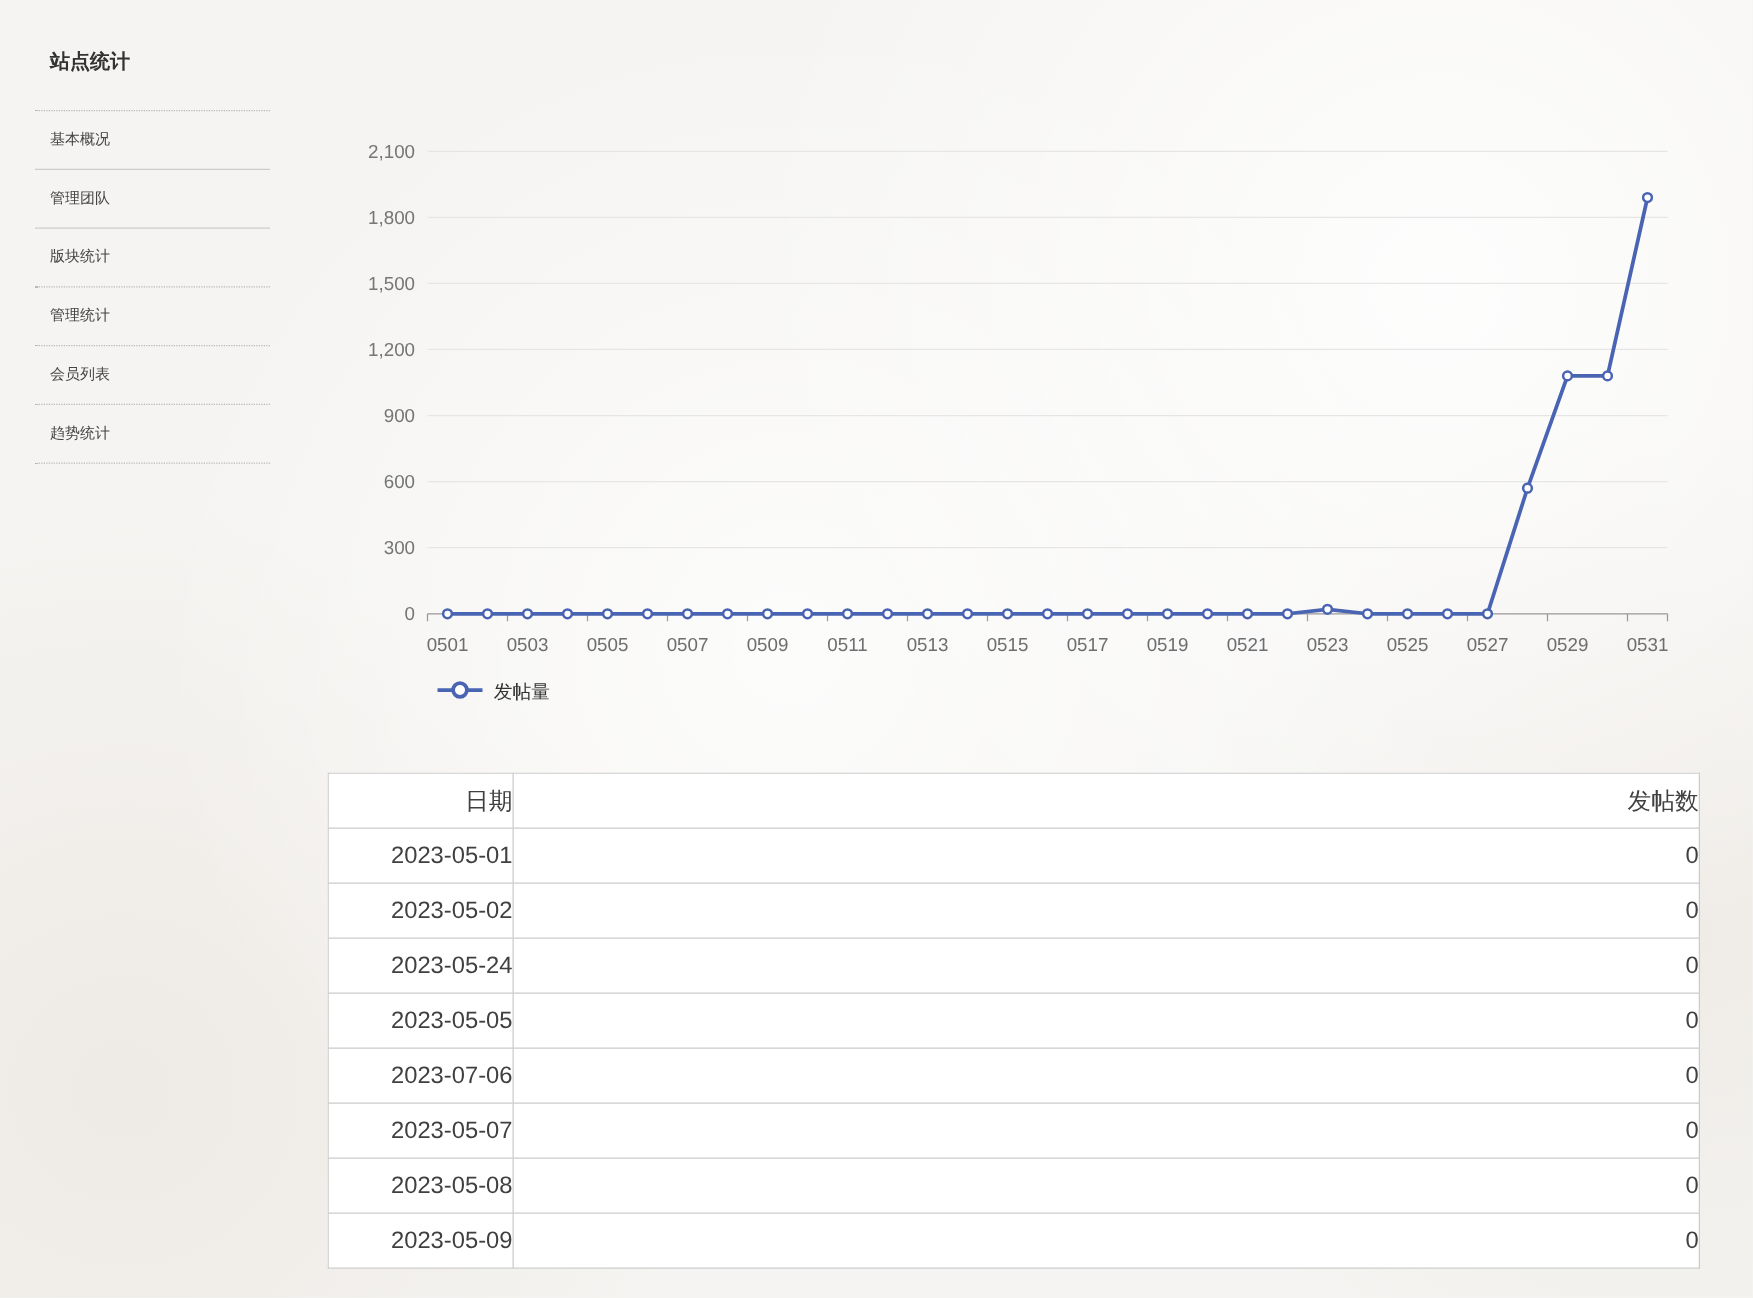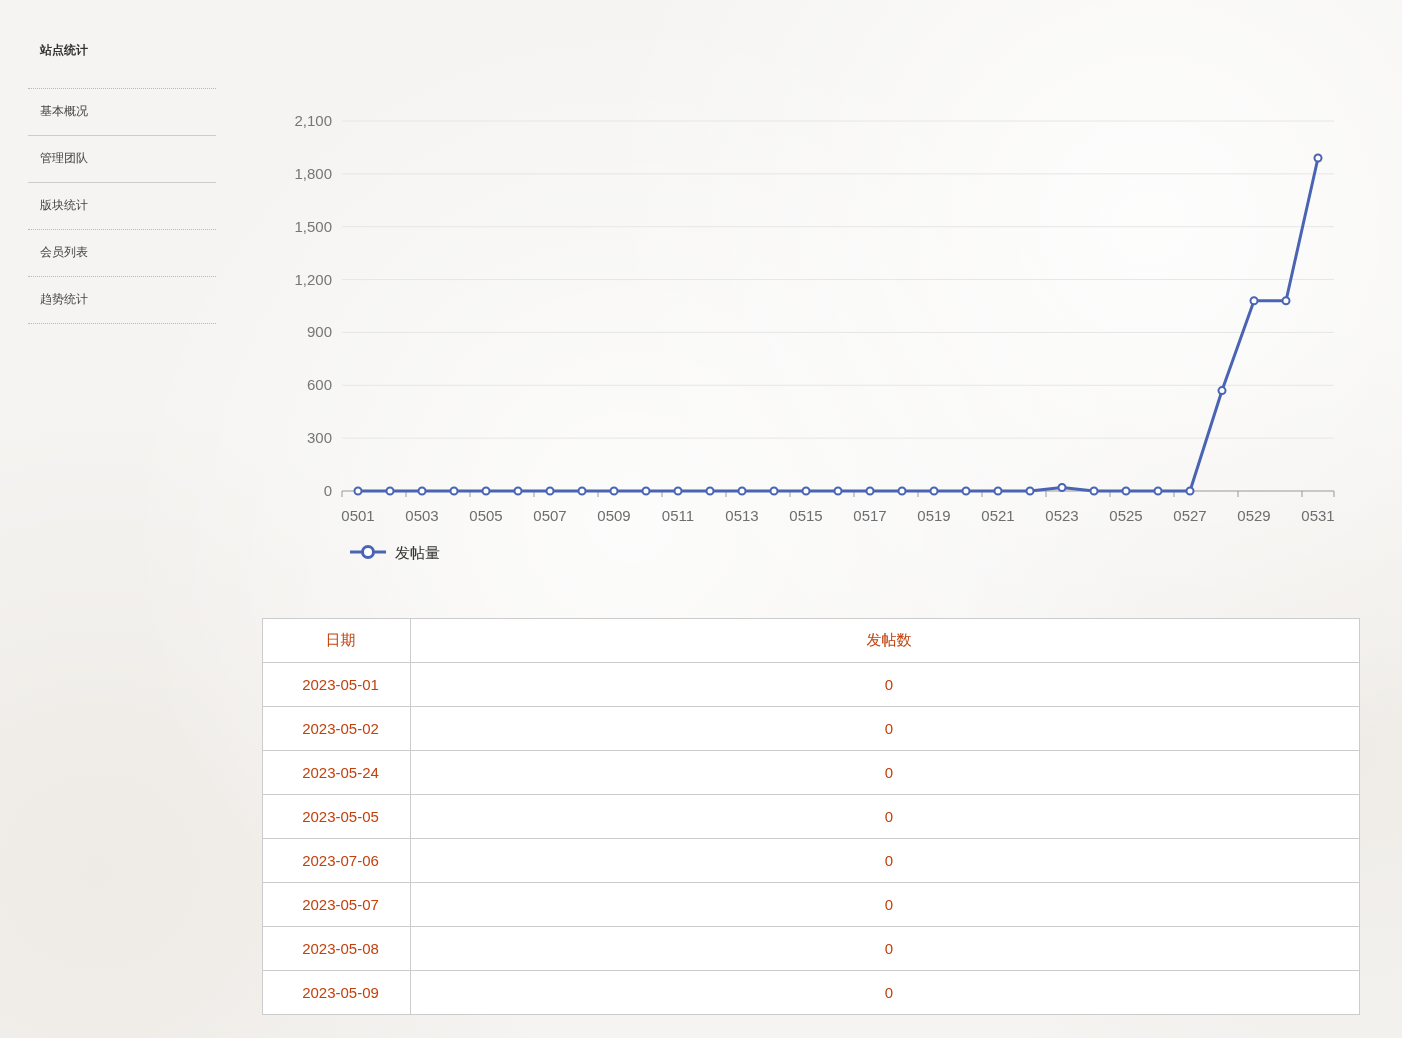--- a/index.html
+++ b/index.html
@@ -10,53 +10,54 @@
       radial-gradient(circle at 82% 22%, rgba(255,255,255,0.85), rgba(255,255,255,0) 40%),
       radial-gradient(circle at 45% 50%, rgba(255,255,255,0.75), rgba(255,255,255,0) 55%),
       radial-gradient(circle at 7% 84%, rgba(213,198,183,0.22), rgba(255,255,255,0) 30%),
       radial-gradient(circle at 96% 72%, rgba(215,203,188,0.20), rgba(255,255,255,0) 28%),
       #f5f4f2;
   }
 
   
   .sidebar{position:absolute;left:28px;top:38px;width:188px;}
   .sidebar-title{
-    font-size:12px;font-weight:bold;color:#333;line-height:24px;
+    font-size:16px;font-weight:bold;color:#333;line-height:24px;
     padding:0 0 26px 12px;border-bottom:1px dotted #b8b8b8;
   }
   .sidebar-item{
     font-size:12px;color:#444;line-height:19px;
     padding:13px 0 14px 12px;cursor:pointer;
     border-bottom:1px dotted #b8b8b8;
   }
   .sidebar-item:nth-child(1),
   .sidebar-item:nth-child(2){border-bottom:1px solid #ccc;}
 
   
   .chart-wrap{position:absolute;left:262px;top:100px;width:1100px;height:480px;}
   .chart-wrap svg text{font-family:"Liberation Sans","DejaVu Sans",sans-serif;}
 
   
   .table-wrap{position:absolute;left:262px;top:618px;width:1100px;height:420px;overflow:hidden;}
   table.stats{border-collapse:collapse;width:1098px;table-layout:fixed;background:#fff;}
   table.stats th,table.stats td{
     border:1px solid #ccc;height:44px;box-sizing:border-box;
-    padding:0 0 0 8px;font-size:15px;color:#c2410c;text-align:center;
+    padding:0 0 0 8px;font-size:19px;color:#404040;text-align:right;
     font-weight:normal;vertical-align:middle;background:#fff;
   }
 </style>
 </head>
 <body>
 
 <div class="sidebar">
   <div class="sidebar-title">站点统计</div>
   <div>
       <div class="sidebar-item">基本概况</div>
       <div class="sidebar-item">管理团队</div>
       <div class="sidebar-item">版块统计</div>
+      <div class="sidebar-item">管理统计</div>
       <div class="sidebar-item">会员列表</div>
       <div class="sidebar-item">趋势统计</div>
     </div>
 </div>
 
 <div class="chart-wrap">
   <svg width="1100" height="480" viewBox="0 0 1100 480">
       <text x="70" y="396" text-anchor="end" font-size="15" fill="#767676">0</text>
       <line x1="80" y1="338.14285714285717" x2="1072" y2="338.14285714285717" stroke="#e7e6e5" stroke-width="1"></line>
       <text x="70" y="343.14285714285717" text-anchor="end" font-size="15" fill="#767676">300</text>

